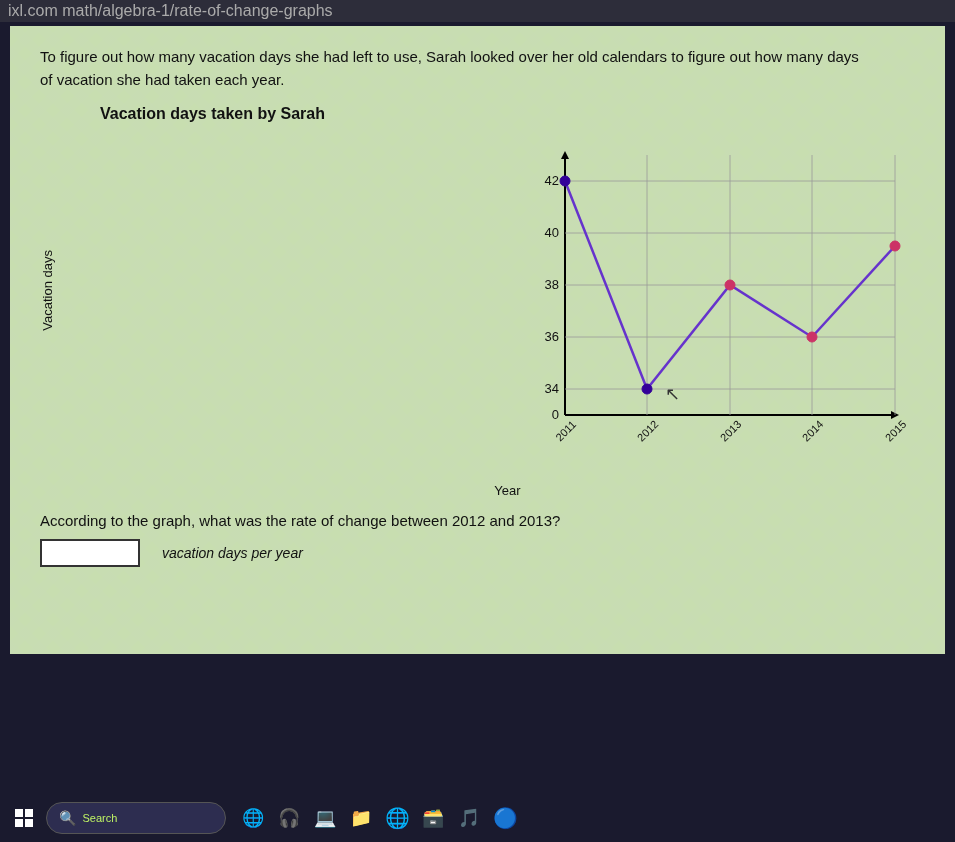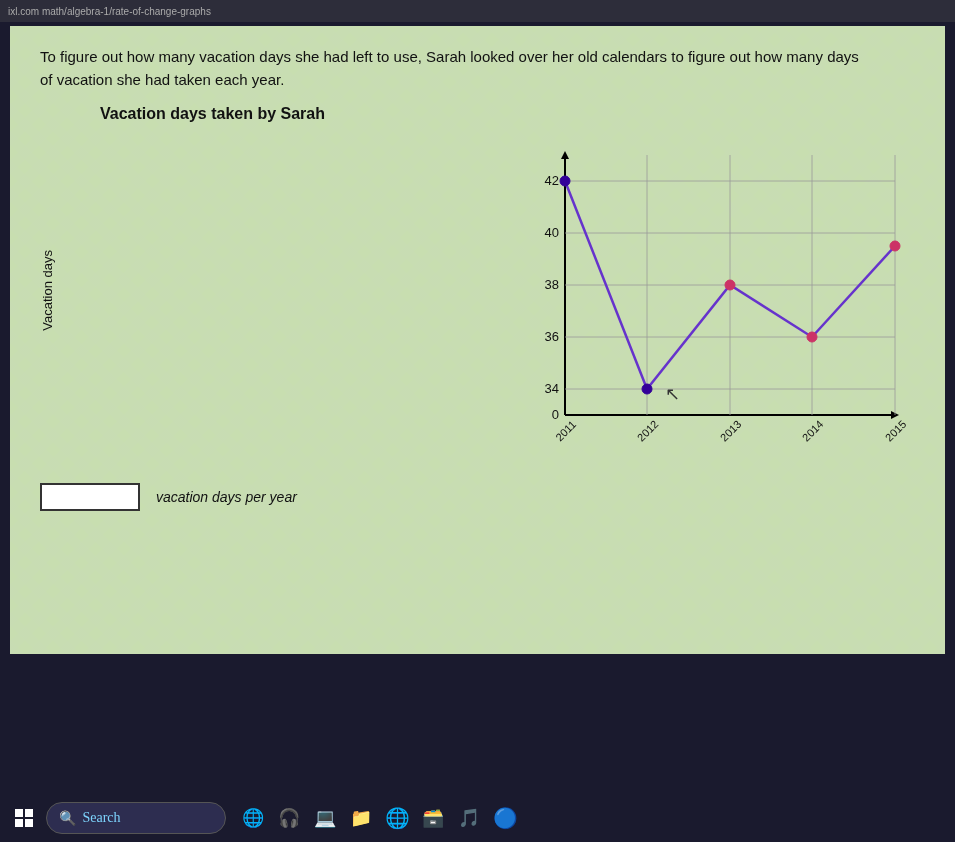--- a/index.html
+++ b/index.html
@@ -15,21 +15,21 @@
     
     .top-bar {
       background: #2d2d3a;
       height: 22px;
       display: flex;
       align-items: center;
       padding: 0 8px;
     }
     .top-bar-text {
       color: #aaa;
-      font-size: 10px;
+      font-size: 16px;
     }
 
     
     .main-content {
       background: #d4e8c2;
       
       background-image:
         repeating-linear-gradient(45deg, rgba(200,220,180,0.5) 0px, rgba(200,220,180,0.5) 10px, transparent 10px, transparent 20px),
         repeating-linear-gradient(-45deg, rgba(200,220,180,0.5) 0px, rgba(200,220,180,0.5) 10px, transparent 10px, transparent 20px);
       background-color: #c8deb0;
@@ -96,21 +96,21 @@
     .question-text {
       font-size: 15px;
       color: #111;
       margin-bottom: 10px;
       max-width: 820px;
     }
 
     .answer-row {
       display: flex;
       align-items: center;
-      gap: 16px;
+      gap: 22px;
     }
 
     .answer-input {
       width: 100px;
       height: 28px;
       border: 2px solid #333;
       background: white;
       font-size: 14px;
     }
 
@@ -168,23 +168,22 @@
       height: 32px;
       cursor: pointer;
     }
 
     .search-icon-tb {
       color: #ccc;
       font-size: 14px;
     }
 
     .search-text-tb {
-      color: #7dd3fc;
-      font-size: 14px;
-      font-family: Liberation Serif, serif;
+      color: #bef264;
+      font-size: 11px;
     }
 
     .taskbar-icons {
       display: flex;
       align-items: center;
       gap: 8px;
       margin-left: 8px;
     }
 
     .taskbar-icon {
@@ -253,21 +252,23 @@
         <circle cx="132" cy="254" r="5" fill="#330099" stroke="#330099"></circle>
         <circle cx="215" cy="150" r="5" fill="#cc3366" stroke="#cc3366"></circle>
         <circle cx="297" cy="202" r="5" fill="#cc3366" stroke="#cc3366"></circle>
         <circle cx="380" cy="111" r="5" fill="#cc3366" stroke="#cc3366"></circle>
 
         <text x="150" y="265" font-size="18" fill="#333">↖</text>
       </svg>
     </div>
   </div>
 
-
+  <div class="x-axis-label">Year</div>
+
+  <p class="question-text">According to the graph, what was the rate of change between 2012 and 2013?</p>
 
   <div class="answer-row">
     <input type="text" class="answer-input" placeholder="" style="">
     <span class="answer-label">vacation days per year</span>
   </div>
 
 </div>
 
 <div class="taskbar">
   <div class="taskbar-windows-btn">

